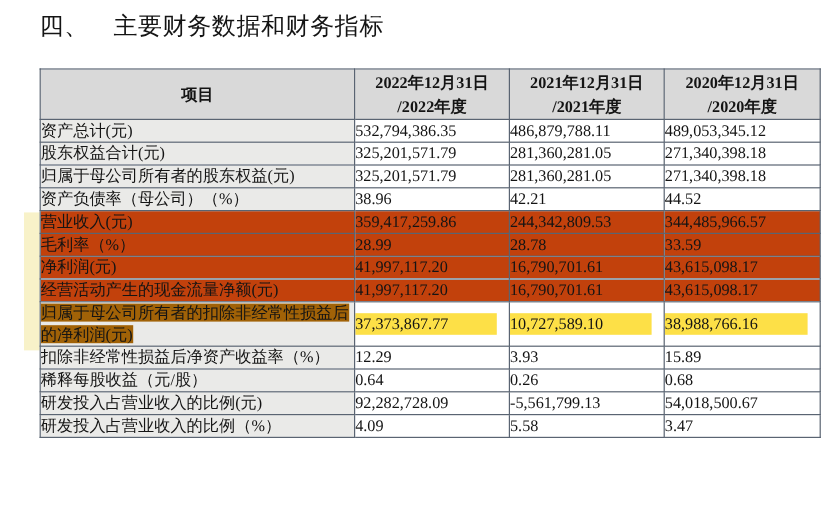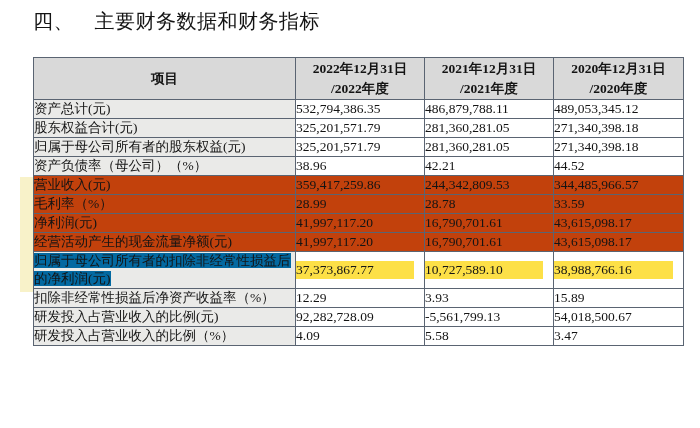--- a/index.html
+++ b/index.html
@@ -67,21 +67,21 @@
     padding-left: 0;
     padding-right: 4px;
   }
   td.value-cell {
     background: #ffffff;
     text-align: left;
     padding-right: 10px;
   }
   tr.hl-row td.label-cell,
   tr.hl-row td.value-cell { background: #c2410c; }
-  tr.hl-text td.label-cell .cell-text { background: #0369a1; }
+  tr.hl-text td.label-cell .cell-text { background: #a16207; }
   tr.hl-text td.value-cell .cell-text { display: block; background: #fde047; }
 </style>
 </head>
 <body>
 
 <h2 class="title">四、　主要财务数据和财务指标</h2>
 
 <div class="marker-strip"></div>
 
 <table class="fin-table">
@@ -169,20 +169,26 @@
           <span class="cell-text">38,988,766.16</span>
         </td>
       </tr>
       <tr>
         <td class="label-cell"><span class="cell-text">扣除非经常性损益后净资产收益率（%）</span></td>
         <td class="value-cell"><span class="cell-text">12.29</span></td>
         <td class="value-cell"><span class="cell-text">3.93</span></td>
         <td class="value-cell"><span class="cell-text">15.89</span></td>
       </tr>
       <tr>
+        <td class="label-cell"><span class="cell-text">稀释每股收益（元/股）</span></td>
+        <td class="value-cell"><span class="cell-text">0.64</span></td>
+        <td class="value-cell"><span class="cell-text">0.26</span></td>
+        <td class="value-cell"><span class="cell-text">0.68</span></td>
+      </tr>
+      <tr>
         <td class="label-cell"><span class="cell-text">研发投入占营业收入的比例(元)</span></td>
         <td class="value-cell"><span class="cell-text">92,282,728.09</span></td>
         <td class="value-cell"><span class="cell-text">-5,561,799.13</span></td>
         <td class="value-cell"><span class="cell-text">54,018,500.67</span></td>
       </tr>
       <tr>
         <td class="label-cell"><span class="cell-text">研发投入占营业收入的比例（%）</span></td>
         <td class="value-cell"><span class="cell-text">4.09</span></td>
         <td class="value-cell"><span class="cell-text">5.58</span></td>
         <td class="value-cell"><span class="cell-text">3.47</span></td>

